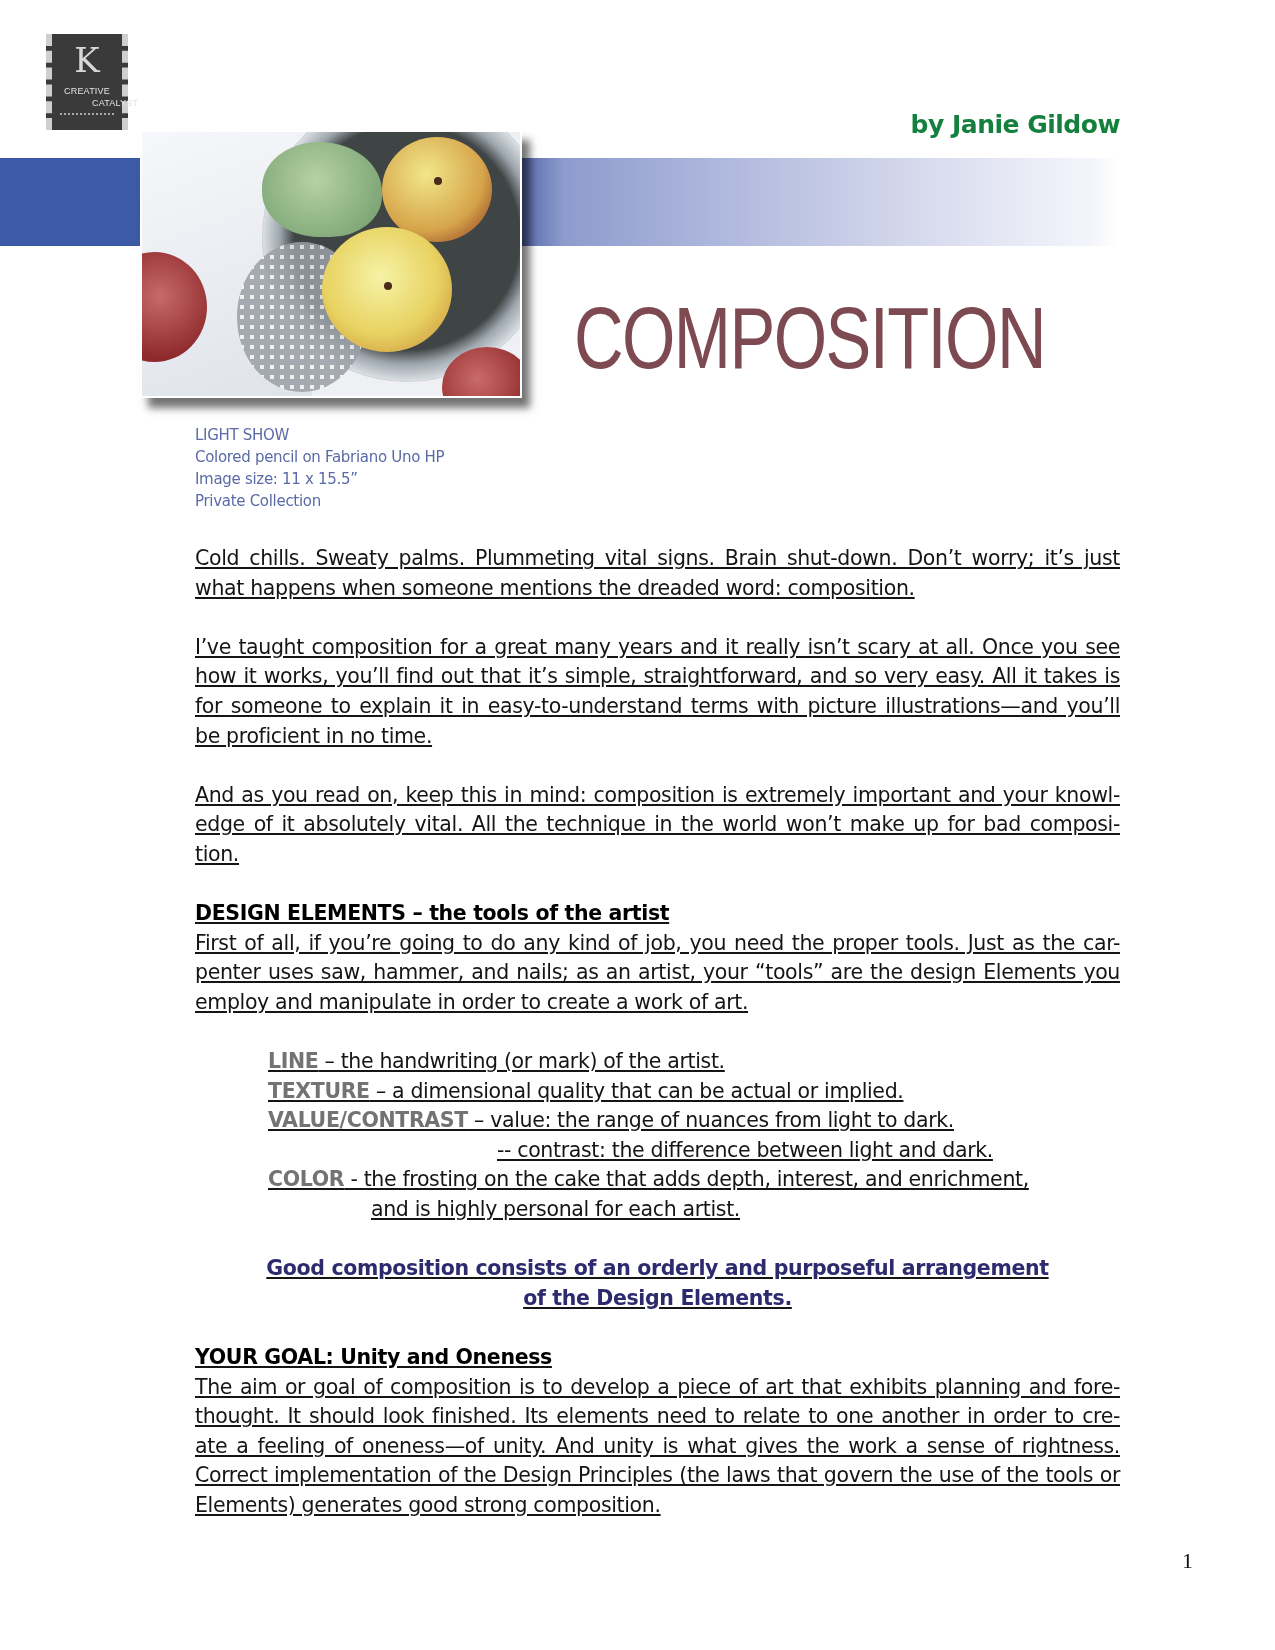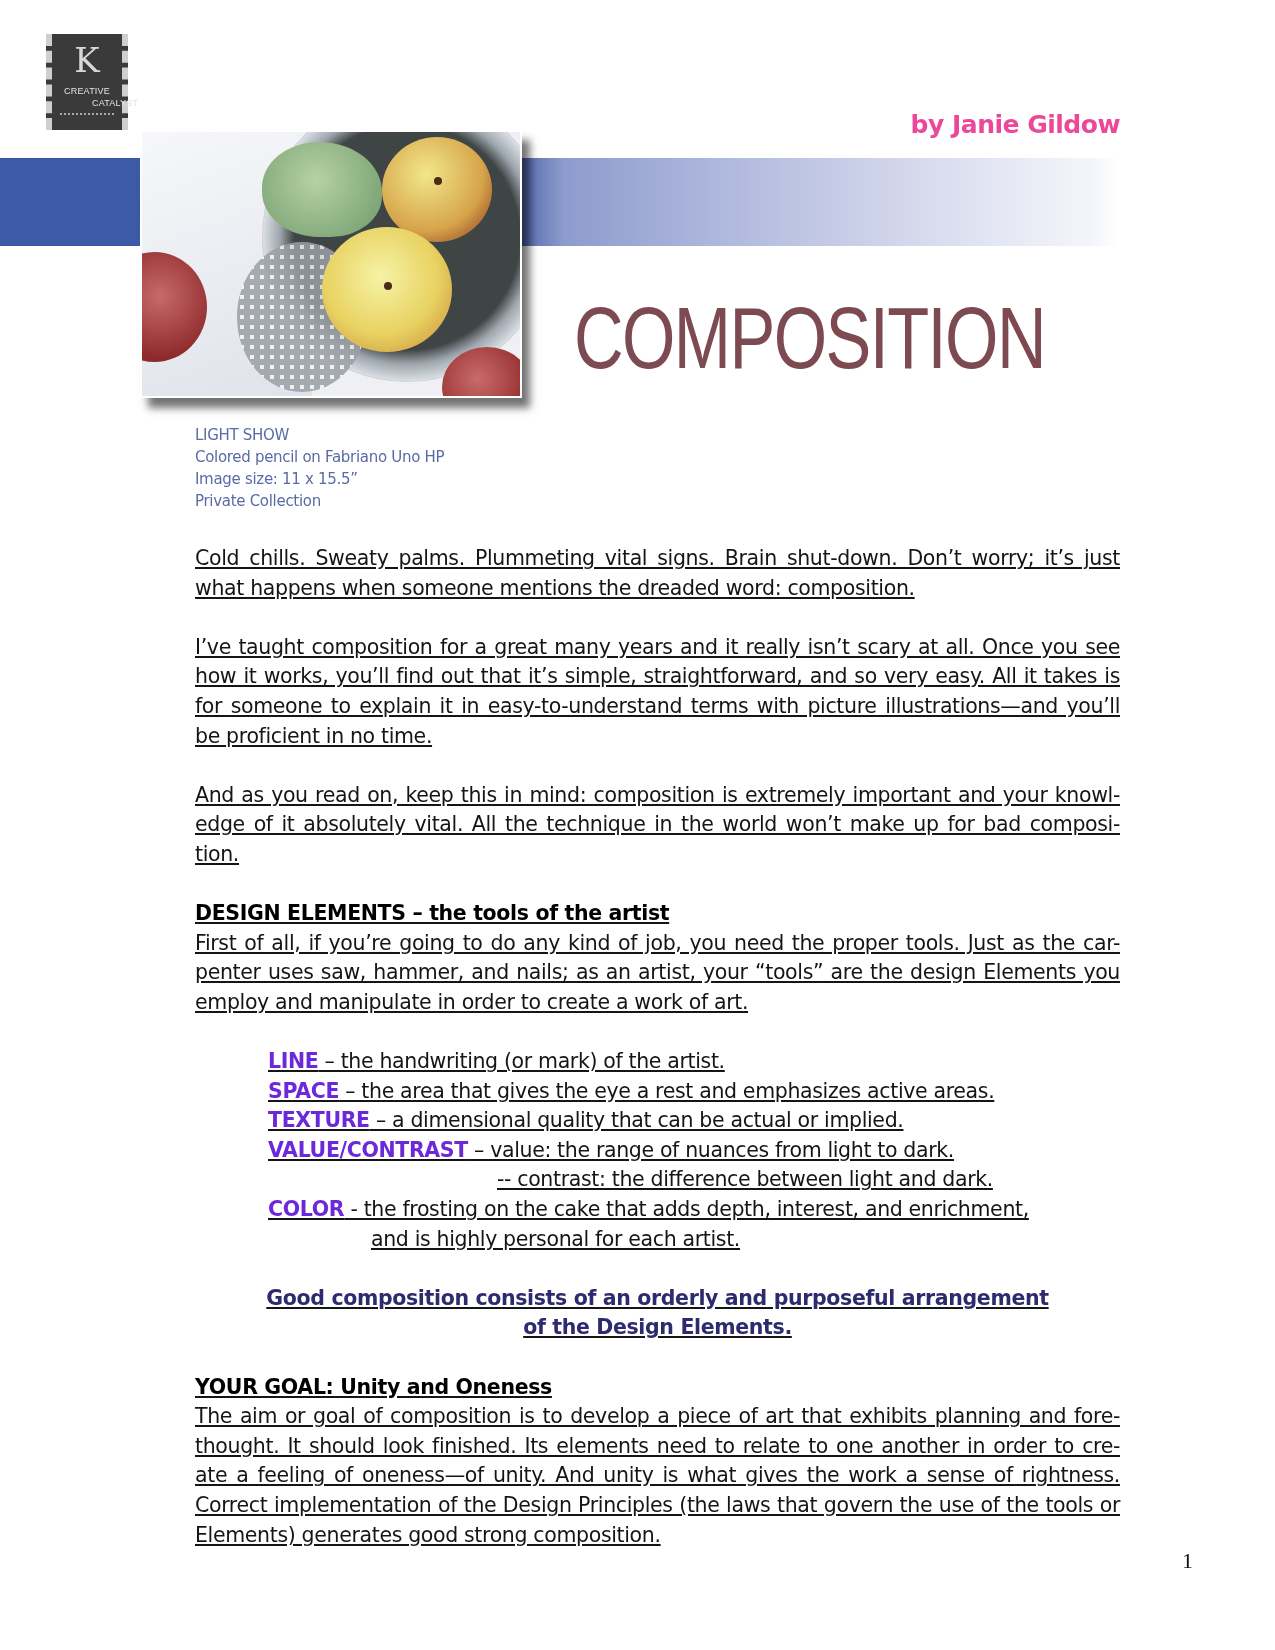--- a/index.html
+++ b/index.html
@@ -16,21 +16,21 @@
                 font-family: "Liberation Sans", sans-serif; font-size: 9px; letter-spacing: 0.2px; }
   .logo .t1 { top: 52px; } .logo .t2 { top: 64px; margin-left: 40px; }
   .logo .t3 { position: absolute; left: 8px; right: 8px; top: 79px; border-top: 2px dotted #aaa; }
 
   
   .band-left { left: 0; top: 158px; width: 142px; height: 88px; background: #3d5aa8; }
   .band-right { left: 516px; top: 158px; width: 604px; height: 88px;
                 background: linear-gradient(to right, #4e62a8 0%, #8e9ccd 8%, #b0b9de 35%, #d4d8ec 65%, #f4f5fb 95%, #ffffff 100%); }
 
   .byline { right: 155px; top: 110px; font-family: "DejaVu Sans", sans-serif; font-weight: bold;
-            font-size: 25px; color: #ec4899; letter-spacing: -0.5px; }
+            font-size: 25px; color: #15803d; letter-spacing: -0.5px; }
 
   
   .art { left: 140px; top: 130px; width: 378px; height: 264px; background: #eef0f4;
          box-shadow: 8px 10px 8px rgba(0,0,0,0.55); border: 2px solid #fff; overflow: hidden; }
   .art .cloth { position:absolute; left:0; top:0; width:170px; height:264px;
                 background: linear-gradient(160deg,#f6f7fa,#dfe3ea); }
   .art .lace { position:absolute; left:95px; top:110px; width:130px; height:150px; border-radius:50%;
                background: radial-gradient(circle, #f3f3f3 30%, transparent 31%) 0 0/10px 10px, #9aa0a6; opacity:0.85; }
   .art .bowl { position:absolute; left:120px; top:-40px; width:290px; height:290px; border-radius:50%;
                background: radial-gradient(circle at 50% 50%, #3f4445 55%, #9ea6ad 62%, #d8dde2 70%, #7b8389 74%); }
@@ -54,21 +54,21 @@
   .caption { left: 195px; top: 424px; font-family: "DejaVu Sans", sans-serif; font-size: 15px;
              color: #5a6aa6; line-height: 22px; letter-spacing: -0.3px; }
 
   .body { left: 195px; top: 544px; width: 925px; font-family: "DejaVu Sans", sans-serif;
           font-size: 20.5px; line-height: 29.6px; color: #151515; letter-spacing: -0.35px; text-decoration: underline; }
   .body p { margin: 0 0 29.6px 0; text-align: justify; }
   .body p.tight { margin-bottom: 0; }
   .h { color: #000000; font-weight: bold; }
   .elems { margin: 29.6px 0 29.6px 73px; }
   .elem { white-space: nowrap; }
-  .elem .term { color: #6d28d9; font-weight: bold; }
+  .elem .term { color: #737373; font-weight: bold; }
   .cont1 { padding-left: 229px; }
   .cont2 { padding-left: 103px; }
   .callout { text-align: center; color: #2e2a6e; font-weight: bold; margin: 0 0 29.6px 0; }
 
   .pagenum { left: 1182px; top: 1548px; font-family: "Liberation Serif", serif; font-size: 22px; color: #111; }
 </style>
 </head>
 <body>
 
 <div class="abs logo">
@@ -108,21 +108,20 @@
 <div class="abs body">
   <p>Cold chills. Sweaty palms. Plummeting vital signs. Brain shut-down. Don’t worry; it’s just what happens when someone mentions the dreaded word: composition.</p>
   <p>I’ve taught composition for a great many years and it really isn’t scary at all. Once you see how it works, you’ll find out that it’s simple, straightforward, and so very easy. All it takes is for someone to explain it in easy-to-understand terms with picture illustrations—and you’ll be proficient in no time.</p>
   <p>And as you read on, keep this in mind: composition is extremely important and your knowl-edge of it absolutely vital. All the technique in the world won’t make up for bad composi-tion.</p>
 
   <div class="h">DESIGN ELEMENTS – the tools of the artist</div>
   <p class="tight">First of all, if you’re going to do any kind of job, you need the proper tools. Just as the car-penter uses saw, hammer, and nails; as an artist, your “tools” are the design Elements you employ and manipulate in order to create a work of art.</p>
 
   <div class="elems">
     <div class="elem"><span class="term">LINE</span><span> – the handwriting (or mark) of the artist.</span></div>
-    <div class="elem"><span class="term">SPACE</span><span> – the area that gives the eye a rest and emphasizes active areas.</span></div>
     <div class="elem"><span class="term">TEXTURE</span><span> – a dimensional quality that can be actual or implied.</span></div>
     <div class="elem"><span class="term">VALUE/CONTRAST</span><span> – value: the range of nuances from light to dark.</span></div>
     <div class="elem cont1">-- contrast: the difference between light and dark.</div>
     <div class="elem"><span class="term">COLOR</span><span> - the frosting on the cake that adds depth, interest, and enrichment,</span></div>
     <div class="elem cont2">and is highly personal for each artist.</div>
   </div>
 
   <div class="callout">
     <div>Good composition consists of an orderly and purposeful arrangement</div>
     <div>of the Design Elements.</div>

